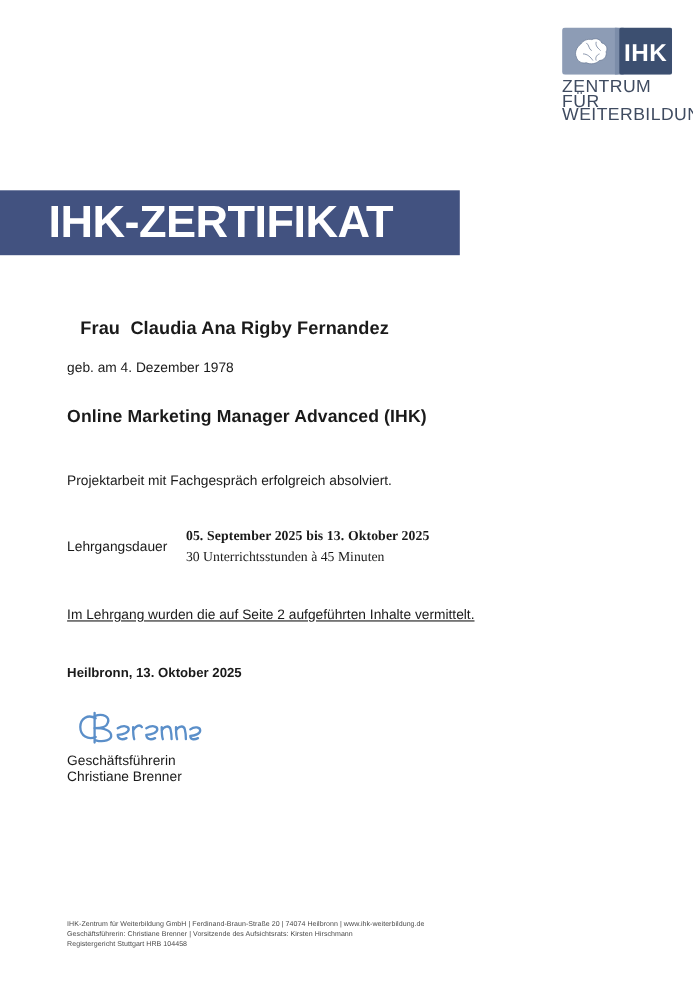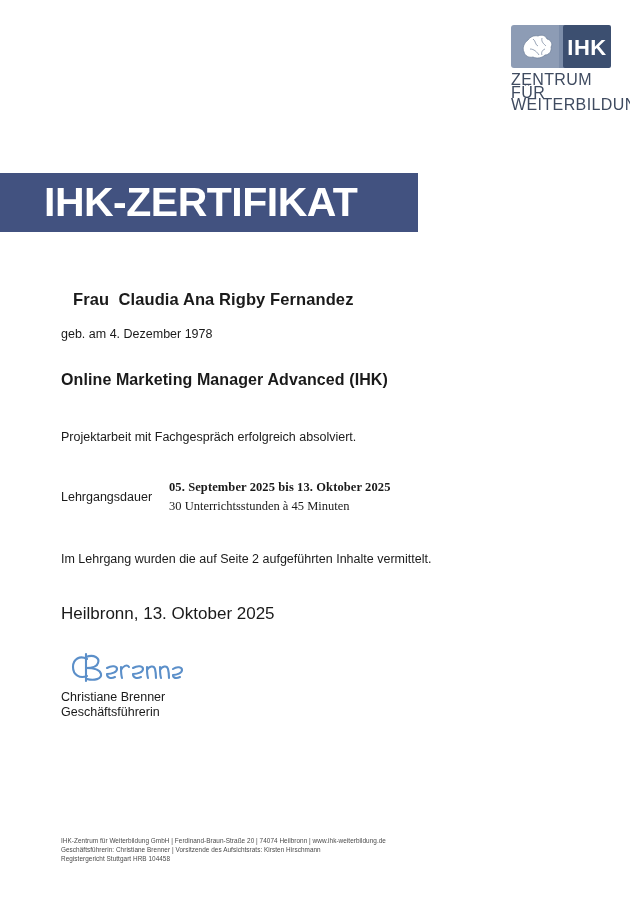--- a/index.html
+++ b/index.html
@@ -118,24 +118,26 @@
     display: block;
     letter-spacing: 0.1px;
   }
   .duration-hours {
     display: block;
     margin-top: 4px;
   }
   .contents-note {
     font-size: 12.5px;
     margin: 38px 0 0 0;
+    text-decoration: underline;
   }
   .place-date {
-    font-size: 17px;
+    font-size: 12px;
     margin: 38px 0 0 0;
+    font-weight: bold;
   }
 
   
   .signature-block {
     margin: 26px 0 0 0;
   }
   .signature-img { display: block; margin-left: 6px; }
   .signatory {
     font-size: 12.5px;
     line-height: 15px;
@@ -210,22 +212,22 @@
           <path d="M19 7 C27 4 33 8 31 13 C30 17 24 18 19 18 C25 18 33 19 34 24 C35 29 27 31 20 29"></path>
           <path d="M40 18 C45 15 50 16 50 19 C50 22 45 24 40 24 C40 28 44 29 48 27"></path>
           <path d="M54 17 C54 22 54 25 55 28 M54 20 C56 16 60 14 62 17"></path>
           <path d="M66 18 C71 15 76 16 76 19 C76 22 71 24 66 24 C66 28 70 29 74 27"></path>
           <path d="M80 17 C80 22 80 25 81 28 M80 20 C82 16 87 15 88 19 C89 23 89 26 89 28"></path>
           <path d="M93 17 C93 22 93 25 94 28 M93 20 C95 16 100 15 101 19 C102 23 102 26 102 28"></path>
           <path d="M106 19 C110 16 115 17 115 20 C115 23 110 25 106 25 C106 28 109 29 113 27"></path>
         </g>
       </svg>
       <div class="signatory">
+        <span>Geschäftsführerin</span>
         <span>Christiane Brenner</span>
-        <span>Geschäftsführerin</span>
       </div>
     </div>
   </div>
 
   <div class="footer">
     <span>IHK-Zentrum für Weiterbildung GmbH  |  Ferdinand-Braun-Straße 20  |  74074 Heilbronn  |  www.ihk-weiterbildung.de</span>
     <span>Geschäftsführerin: Christiane Brenner  |  Vorsitzende des Aufsichtsrats: Kirsten Hirschmann</span>
     <span>Registergericht Stuttgart HRB 104458</span>
   </div>
 

